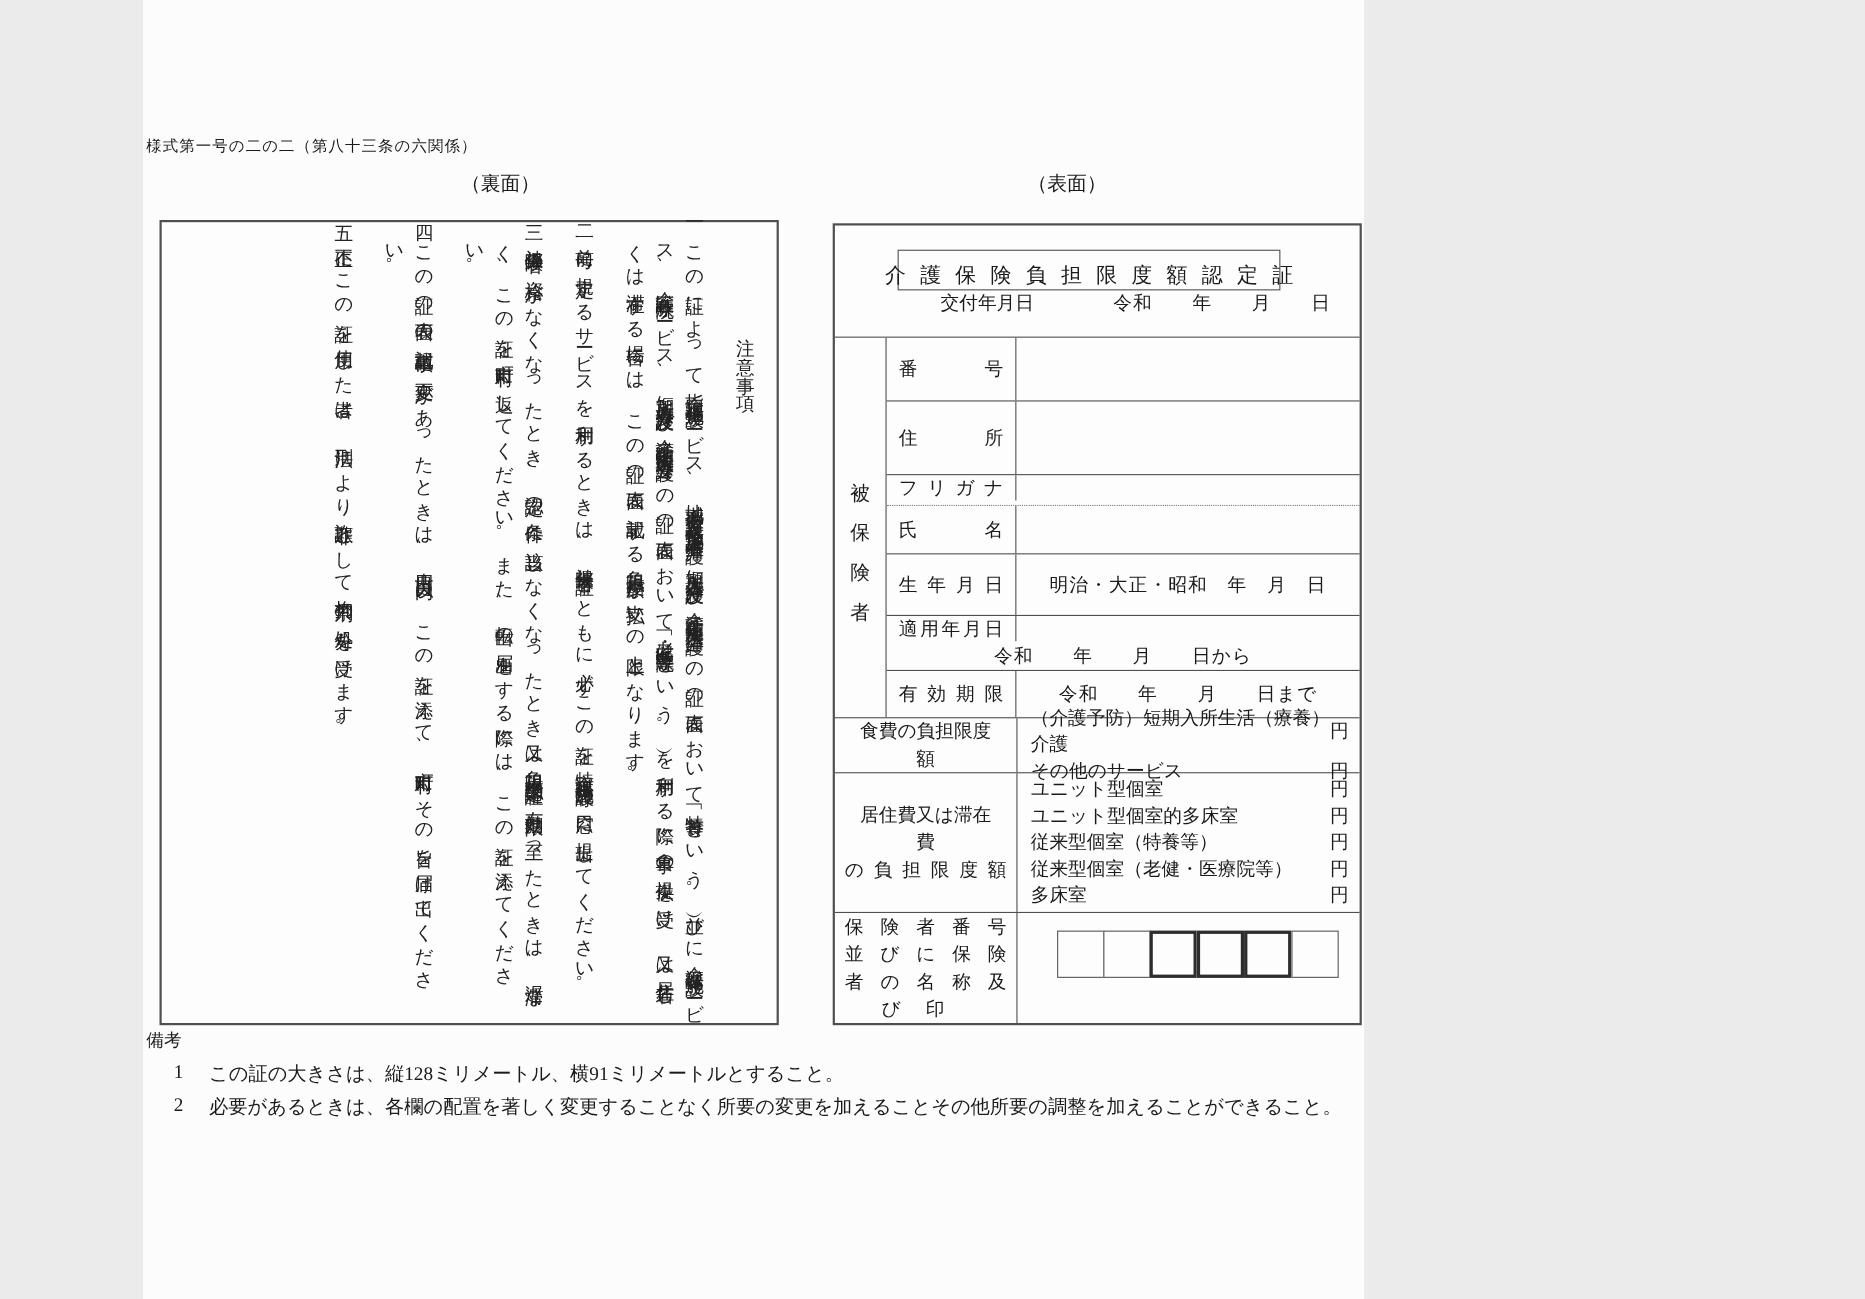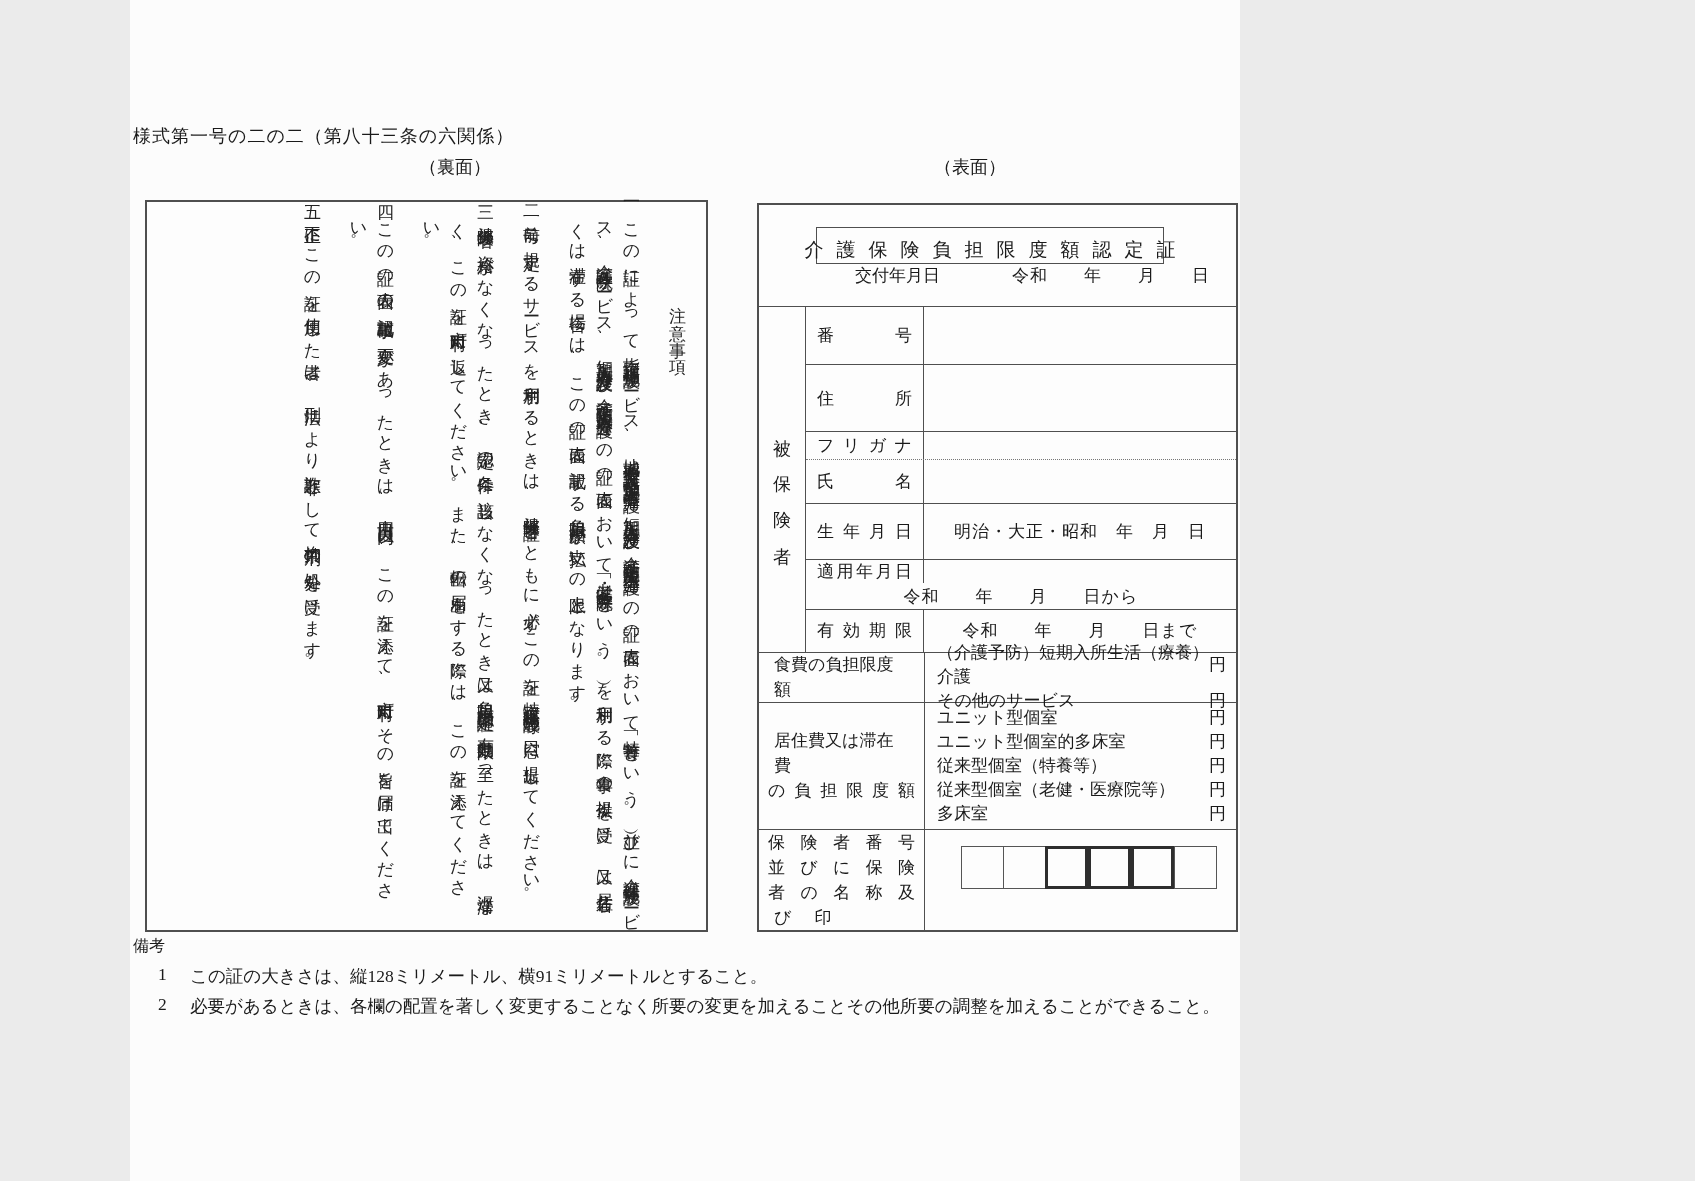--- a/index.html
+++ b/index.html
@@ -7,21 +7,21 @@
     width:1695px;height:1181px;position:relative;
     background:#ebebeb;
     font-family:"Liberation Serif","DejaVu Serif",serif;
     color:#1a1a1a;
     -webkit-font-smoothing:antialiased;
   }
   .sheet{
     position:absolute;left:130px;top:0;width:1110px;height:1181px;
     background:#fcfcfc;
   }
-  .form-label{position:absolute;left:3px;top:124px;font-size:18px;letter-spacing:1px;text-align:center;}
+  .form-label{position:absolute;left:3px;top:124px;font-size:14px;letter-spacing:1px;text-align:center;}
   .caption{position:absolute;top:155px;width:140px;text-align:center;font-size:18px;}
   .caption.back{left:255px;}
   .caption.front{left:770px;}
 
   
   .back-box{
     position:absolute;left:15px;top:200px;width:563px;height:732px;
     border:2px solid #4f4f4f;background:#fdfdfd;box-sizing:border-box;
   }
   .notes{
@@ -82,33 +82,33 @@
     width:118px;border-right:1.5px solid #4f4f4f;box-sizing:border-box;
     display:flex;align-items:center;
   }
   .irow .label span{
     flex:1;padding:0 11px;
     text-align:justify;text-align-last:justify;text-justify:inter-character;
   }
   .irow .value{flex:1;display:flex;align-items:center;justify-content:center;letter-spacing:1px;}
   .r-bango{height:58px;}
   .r-jusho{height:67px;}
-  .r-furigana{height:28px;border-bottom:1.5px dotted #777 !important;}
+  .r-furigana{height:28px;border-bottom:1.5px dotted #777 !important;flex-direction:column;}
   .r-shimei{height:44px;}
   .r-seinen{height:56px;}
   .r-tekiyo{height:50px;flex-direction:column;}
   .r-yuko{flex:1;}
 
   
   .big-label{
     width:166px;border-right:1.5px solid #4f4f4f;box-sizing:border-box;
     display:flex;flex-direction:column;justify-content:center;
   }
   .big-label .jline{padding:0 9px;text-align:justify;text-align-last:justify;text-justify:inter-character;line-height:25px;}
-  .big-label .nline{padding:0 15px;line-height:25px;}
+  .big-label .nline{padding:0 15px;line-height:25px;text-align:center;}
   .fee-lines{flex:1;display:flex;flex-direction:column;justify-content:center;}
   .fee-line{display:flex;align-items:center;padding:0 10px 0 12px;line-height:24px;}
   .fee-line .unit{margin-left:auto;}
 
   .sec-meal{height:50px;}
   .sec-residence{height:128px;}
   .sec-insurer{flex:1;}
   .insurer-content{flex:1;position:relative;}
   .digit-row{position:absolute;left:12px;top:16px;display:flex;}
   .digit-cell{

